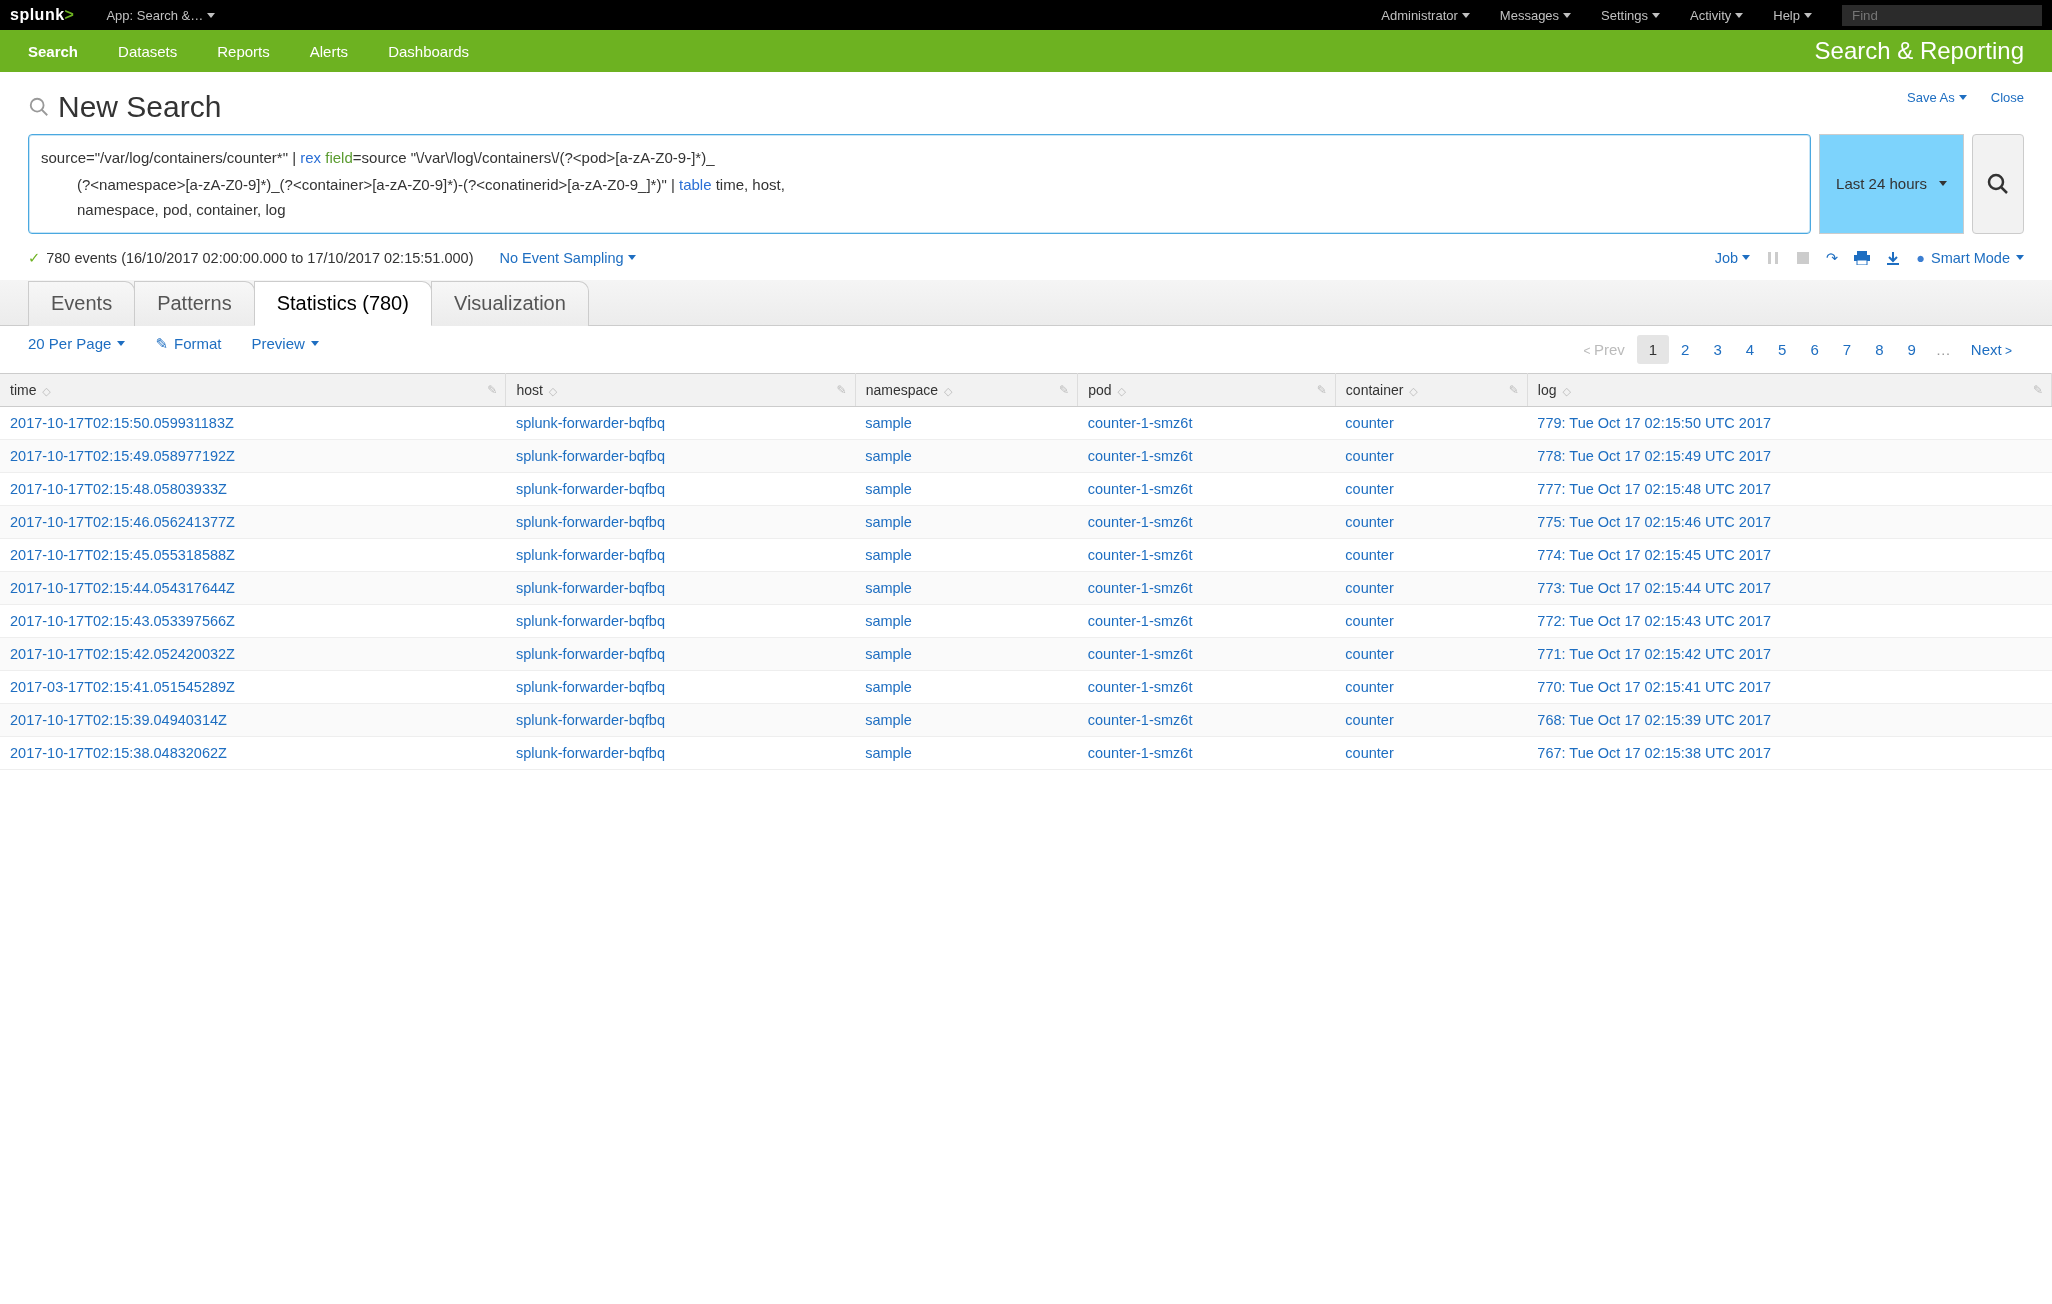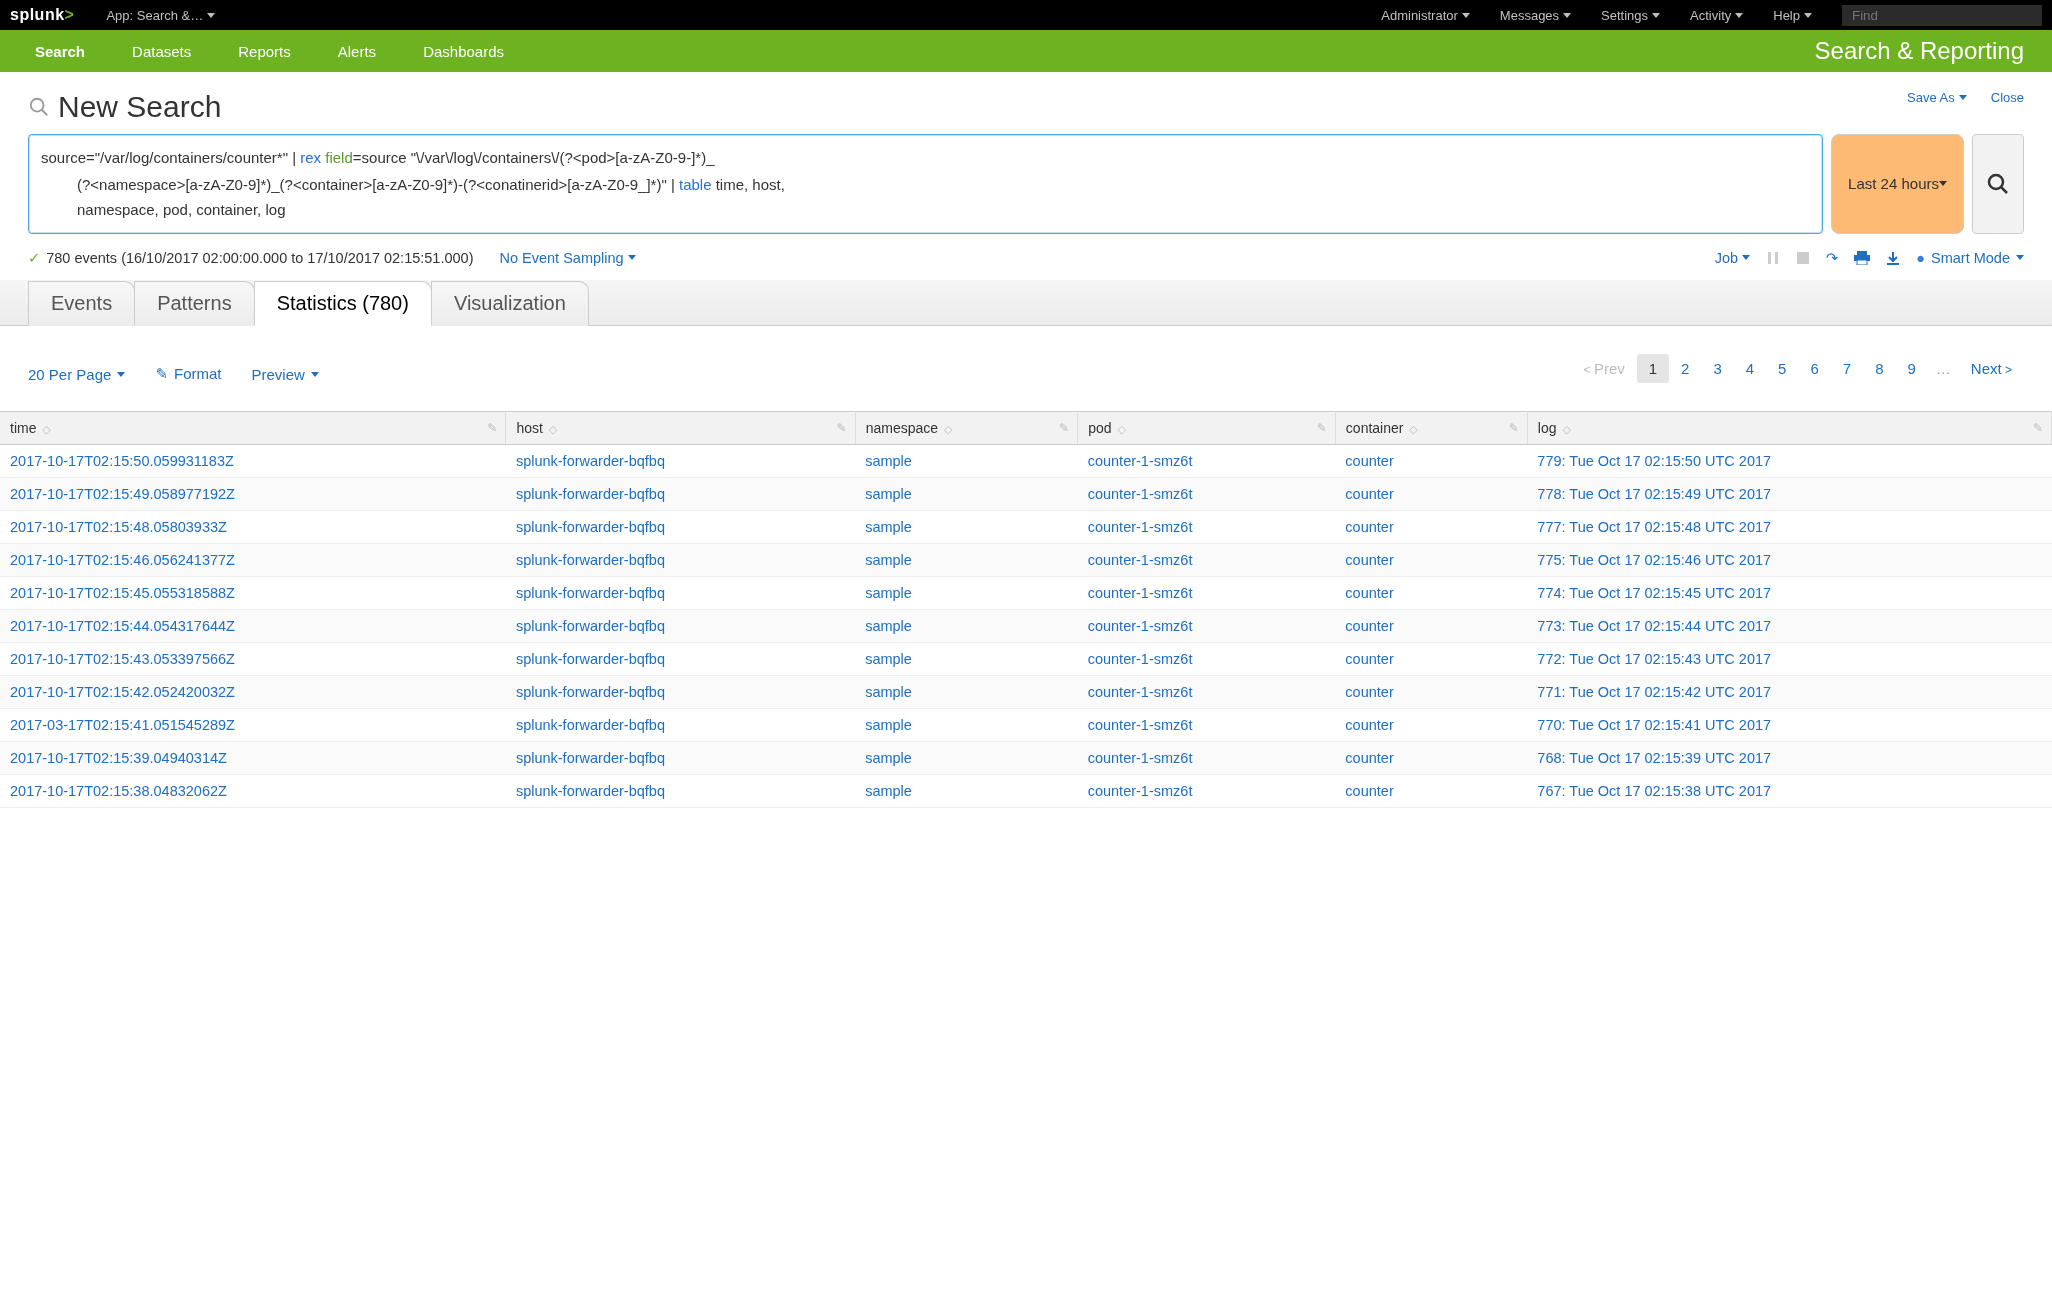--- a/index.html
+++ b/index.html
@@ -6,55 +6,55 @@
 body { background: #fff; font-size: 14px; color: #333; }
 
 .topbar { background: #000; color: #c0c0c0; display: flex; align-items: center; height: 30px; padding: 0 10px; font-size: 13px; gap: 8px; }
 .logo { color: #fff; font-weight: bold; font-size: 16px; letter-spacing: 0.5px; margin-right: 24px; }
 .logo .gt { color: #6db221; }
 .topbar .item { margin-right: 22px; cursor: pointer; display: inline-flex; align-items: center; gap: 4px; }
 .topbar .spacer { flex: 1; }
 .topbar .find { background: #2b2b2b; color: #888; padding: 3px 10px; width: 200px; border: none; border-radius: 0; }
 
 .greenbar { background: #6db221; color: #fff; display: flex; align-items: center; height: 42px; padding: 0 28px; font-size: 15px; }
-.greenbar .navitem { margin-right: 40px; cursor: pointer; margin-left: 7px; }
+.greenbar .navitem { margin-right: 40px; cursor: pointer; }
 .greenbar .navitem.active { font-weight: 600; }
 .greenbar .spacer { flex: 1; }
 .greenbar .appname { font-size: 24px; font-weight: 300; }
 
 .header { display: flex; align-items: flex-start; padding: 18px 28px 0 28px; }
 .header h1 { font-size: 30px; font-weight: 400; color: #333; display: flex; align-items: center; gap: 8px; }
 .header h1 svg { width: 22px; height: 22px; stroke: #999; }
 .header .hspacer { flex: 1; }
 .header .link { color: #1e6ec1; font-size: 13px; cursor: pointer; margin-left: 24px; display: inline-flex; align-items: center; gap: 4px; }
 
 .searchrow { display: flex; padding: 10px 28px 16px 28px; gap: 0; }
 .searchbox { flex: 1; border: 1px solid #4aa8e0; border-radius: 4px; background: #fff; padding: 10px 12px; font-family: "Consolas", monospace; font-size: 15px; line-height: 1.7; box-shadow: inset 0 0 0 1px rgba(74,168,224,.3); position: relative; }
 .searchbox .kw-dir { color: #2a6fd6; }
 .searchbox .kw-field { color: #5a9b2f; }
 .searchbox .line2 { padding-left: 36px; display: block; }
-.timepicker { border: 1px solid #ccc; background: #fdba74; padding: 12px 16px; font-size: 15px; display: flex; align-items: center; gap: 0; margin-left: 8px; border-radius: 8px; cursor: pointer; }
+.timepicker { border: 1px solid #ccc; background: #7dd3fc; padding: 12px 16px; font-size: 15px; display: flex; align-items: center; gap: 12px; margin-left: 8px; border-radius: 0; cursor: pointer; }
 .runsearch { border: 1px solid #ccc; background: #f2f2f2; padding: 8px 12px; margin-left: 8px; border-radius: 4px; cursor: pointer; display: flex; align-items: center; justify-content: center; width: 52px; }
 .runsearch svg { width: 24px; height: 24px; }
 
 .statusrow { display: flex; align-items: center; padding: 0 28px 14px 28px; font-size: 14.5px; color: #333; }
 .statusrow .check { color: #6db221; margin-right: 6px; }
 .statusrow .sampling { color: #1e6ec1; margin-left: 26px; cursor: pointer; display: inline-flex; align-items: center; gap: 4px; }
 .statusrow .spacer { flex: 1; }
 .statusrow .job { color: #1e6ec1; cursor: pointer; display: inline-flex; align-items: center; gap: 4px; margin-right: 16px; }
 .statusrow .iconbtn { color: #999; margin-right: 16px; cursor: pointer; display: inline-flex; }
 .statusrow .smart { color: #1e6ec1; cursor: pointer; display: inline-flex; align-items: center; gap: 6px; }
 .statusrow .smart .bulb { color: #3b7ed1; }
 
 .tabs { display: flex; padding: 0 0 0 28px; border-bottom: 1px solid #ccc; background: linear-gradient(#f5f5f5,#ececec); }
 .tabs .tab { padding: 10px 22px; border: 1px solid #ccc; border-bottom: none; background: linear-gradient(#f7f7f7,#ececec); margin-right: 0; position: relative; top: 1px; cursor: pointer; font-size: 20px; color: #555; border-top-right-radius: 10px; }
 .tabs .tab + .tab { margin-left: -1px; }
 .tabs .tab.active { background: #fff; color: #000; z-index: 2; border-bottom: 1px solid #fff; }
 
-.toolrow { display: flex; align-items: flex-end; padding: 28px 28px; font-size: 15px; }
+.toolrow { display: flex; align-items: flex-start; padding: 9px 28px; font-size: 15px; }
 .toolrow .tool { color: #1e6ec1; cursor: pointer; margin-right: 30px; display: inline-flex; align-items: center; gap: 6px; }
 .toolrow .spacer { flex: 1; }
 
 .pager { display: flex; align-items: center; gap: 0; color: #1e6ec1; font-size: 15px; }
 .pager .pg { padding: 6px 12px; cursor: pointer; }
 .pager .pg.disabled { color: #bbb; cursor: default; }
 .pager .pg.active { background: #e5e5e5; color: #333; border-radius: 3px; }
 .pager .ellipsis { color: #999; padding: 6px 8px; }
 
 .table { width: 100%; border-collapse: collapse; }

